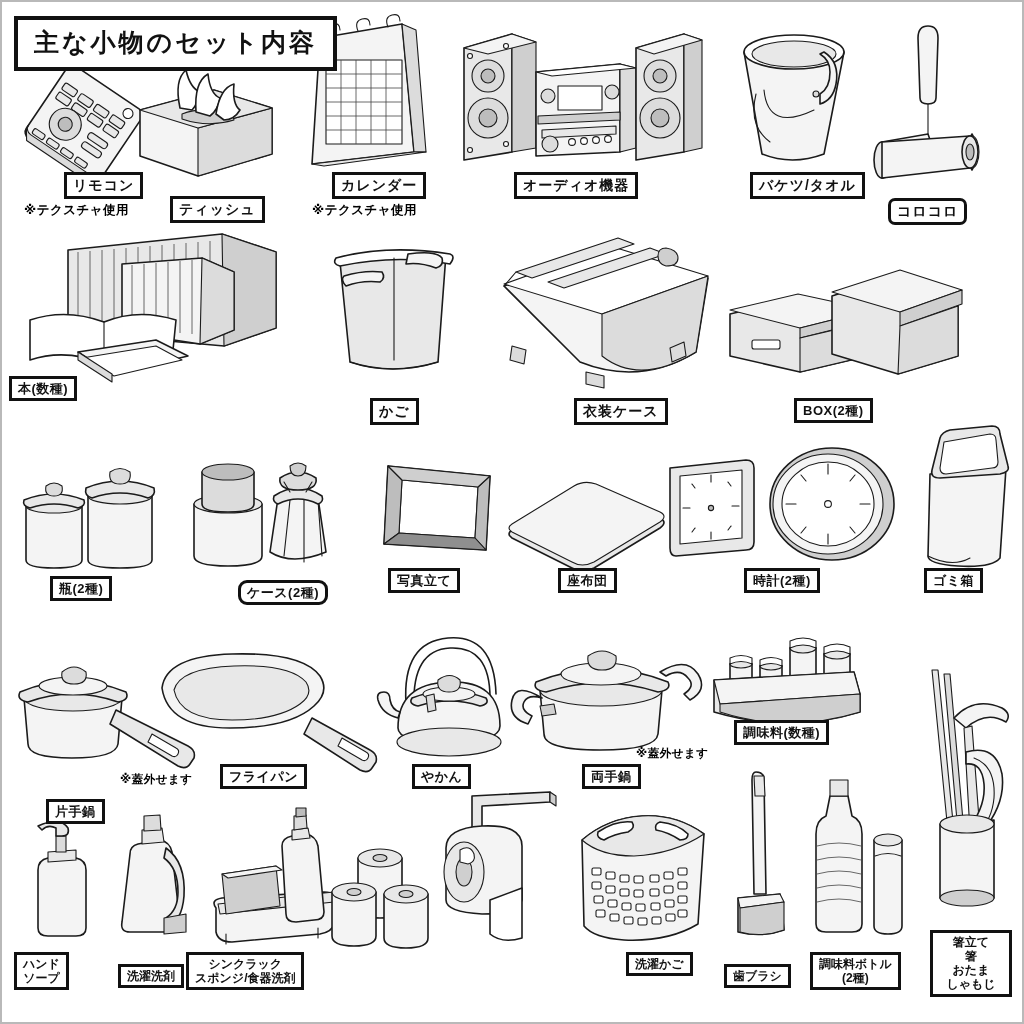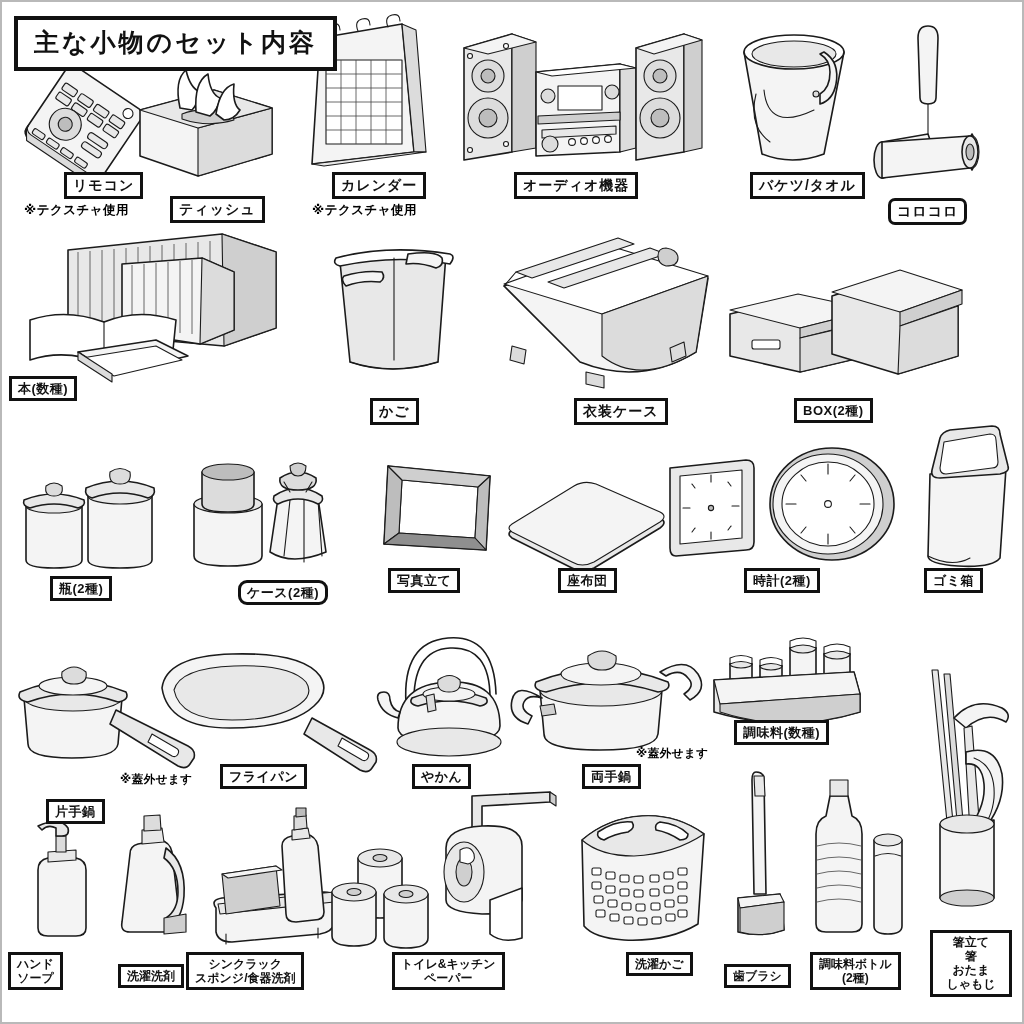--- a/index.html
+++ b/index.html
@@ -478,21 +478,21 @@
   <div class="label sm" style="left:732px;top:718px;">調味料(数種)</div>
 
   <div class="obj" style="left:16px;top:812px;">
     <svg width="90" height="130" viewBox="0 0 90 130">
       <path class="ol f1" d="M20 56 q0 -10 10 -12 L58 44 q10 2 10 12 L68 114 q0 8 -10 8 L30 122 q-10 0 -10 -8 Z"></path>
       <path class="ol2 f2" d="M30 38 L58 36 L58 46 L30 48 Z"></path>
       <path class="ol2 f3" d="M38 22 L48 22 L48 38 L38 38 Z"></path>
       <path class="ol f2" d="M20 12 q22 -10 30 2 q2 8 -6 8 L38 22 L38 14 q-8 -4 -14 2 z"></path>
     </svg>
   </div>
-  <div class="label xs" style="left:6px;top:950px;">ハンド
+  <div class="label xs" style="left:12px;top:950px;">ハンド
 ソープ</div>
 
   <div class="obj" style="left:102px;top:808px;">
     <svg width="100" height="135" viewBox="0 0 100 135">
       <path class="ol f1" d="M26 44 q0 -8 8 -10 L56 30 q10 2 12 12 L76 112 q2 10 -10 10 L26 122 q-10 0 -8 -10 Z"></path>
       <path class="ol2 f2" d="M38 20 L58 18 L60 32 L38 34 Z"></path>
       <path class="ol2 f3" d="M40 6 L56 5 L57 20 L40 21 Z"></path>
       <path class="ol f2" d="M62 38 q20 14 18 48 q-2 26 -18 32 l0 -10 q12 -8 12 -26 q0 -24 -14 -34 z"></path>
       <path class="ol2 f4" d="M60 108 L82 104 L82 122 L60 124 Z"></path>
     </svg>
@@ -528,22 +528,20 @@
       <ellipse class="ol2 f4" cx="82" cy="106" rx="7" ry="3.5"></ellipse>
       <path class="ol f2" d="M148 8 L226 4 L226 14 L158 18 L158 40 L148 40 Z"></path>
       <path class="ol2 f4" d="M226 4 L232 8 L232 18 L226 14 Z"></path>
       <path class="ol f1" d="M122 60 q0 -20 36 -22 q40 -2 40 20 L198 112 q-2 14 -40 14 q-36 -2 -36 -14 Z"></path>
       <ellipse class="ol2 f2" cx="140" cy="84" rx="20" ry="30"></ellipse>
       <ellipse class="ol2 f4" cx="140" cy="84" rx="8" ry="14"></ellipse>
       <path class="ol2 f0" d="M136 62 q10 -6 14 4 q2 8 -6 10 l-8 -2 z"></path>
       <path class="ol f0" d="M198 100 L198 150 q-20 6 -32 -4 L166 112 Z"></path>
     </svg>
   </div>
-  <div class="label xs" style="left:390px;top:950px;">トイレ&amp;キッチン
-ペーパー</div>
 
   <div class="obj" style="left:566px;top:804px;">
     <svg width="150" height="140" viewBox="0 0 150 140">
       <path class="ol f1" d="M14 34 q26 -22 60 -24 q34 -2 62 18 L130 118 q-30 18 -74 16 q-30 -2 -40 -14 Z"></path>
       <path class="ol2 f2" d="M14 34 q26 -22 60 -24 q34 -2 62 18 q-30 20 -70 22 q-34 0 -52 -16 z"></path>
       <path class="ol f0" d="M30 26 q18 -12 34 -10 q4 6 -4 10 q-14 2 -24 8 q-8 -2 -6 -8 z"></path>
       <path class="ol f0" d="M92 16 q18 2 28 12 q0 6 -8 6 q-12 -8 -24 -10 q-2 -6 4 -8 z"></path>
       <g class="ol2 f0">
         <rect x="24" y="62" width="9" height="7" rx="1.5"></rect>
           <rect x="38" y="66" width="9" height="7" rx="1.5"></rect>

